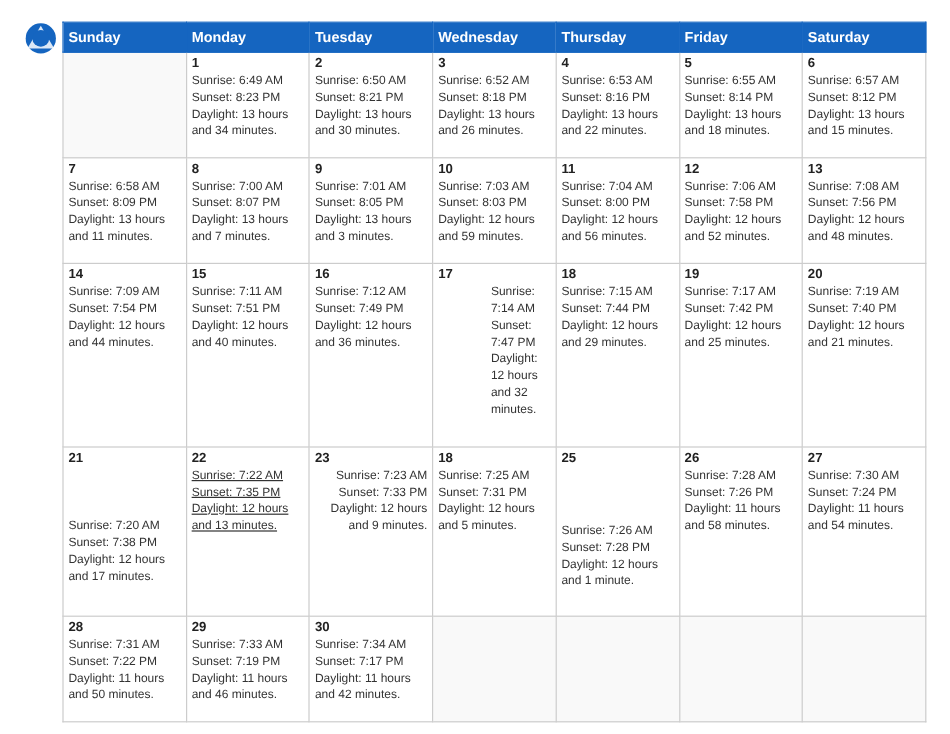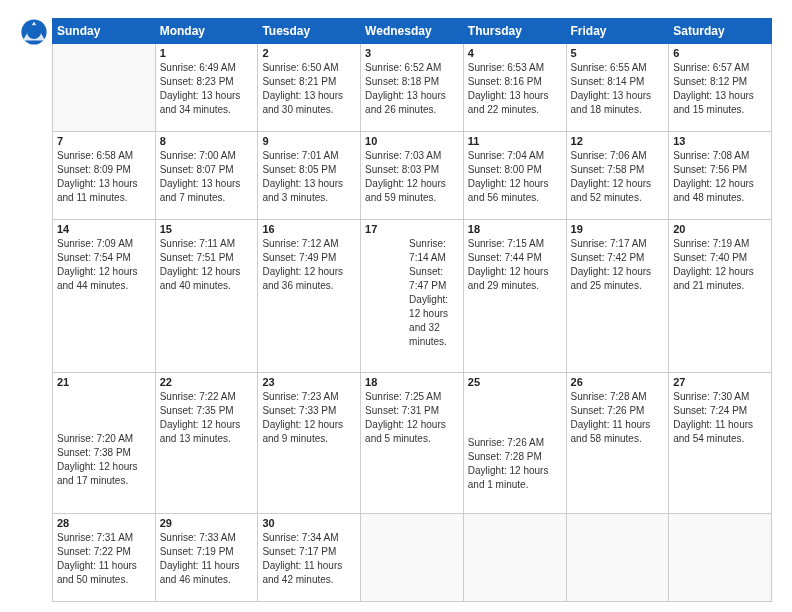--- a/index.html
+++ b/index.html
@@ -280,28 +280,28 @@
         <tr>
           <td>
             <span class="day-num">21</span>
             <div class="day-info" style="white-space: pre-line; margin-top: 44px;">Sunrise: 7:20 AM
 Sunset: 7:38 PM
 Daylight: 12 hours
 and 17 minutes.</div>
           </td>
           <td>
             <span class="day-num">22</span>
-            <div class="day-info" style="white-space: pre-line;">Sunrise: 7:22 AM
+            <div class="day-info" style="white-space: pre-line; text-decoration: underline;">Sunrise: 7:22 AM
 Sunset: 7:35 PM
 Daylight: 12 hours
 and 13 minutes.</div>
           </td>
           <td>
             <span class="day-num">23</span>
-            <div class="day-info" style="white-space: pre-line;">Sunrise: 7:23 AM
+            <div class="day-info" style="white-space: pre-line; text-align: right;">Sunrise: 7:23 AM
 Sunset: 7:33 PM
 Daylight: 12 hours
 and 9 minutes.</div>
           </td>
           <td>
             <span class="day-num">18</span>
             <div class="day-info" style="white-space: pre-line;">Sunrise: 7:25 AM
 Sunset: 7:31 PM
 Daylight: 12 hours
 and 5 minutes.</div>

